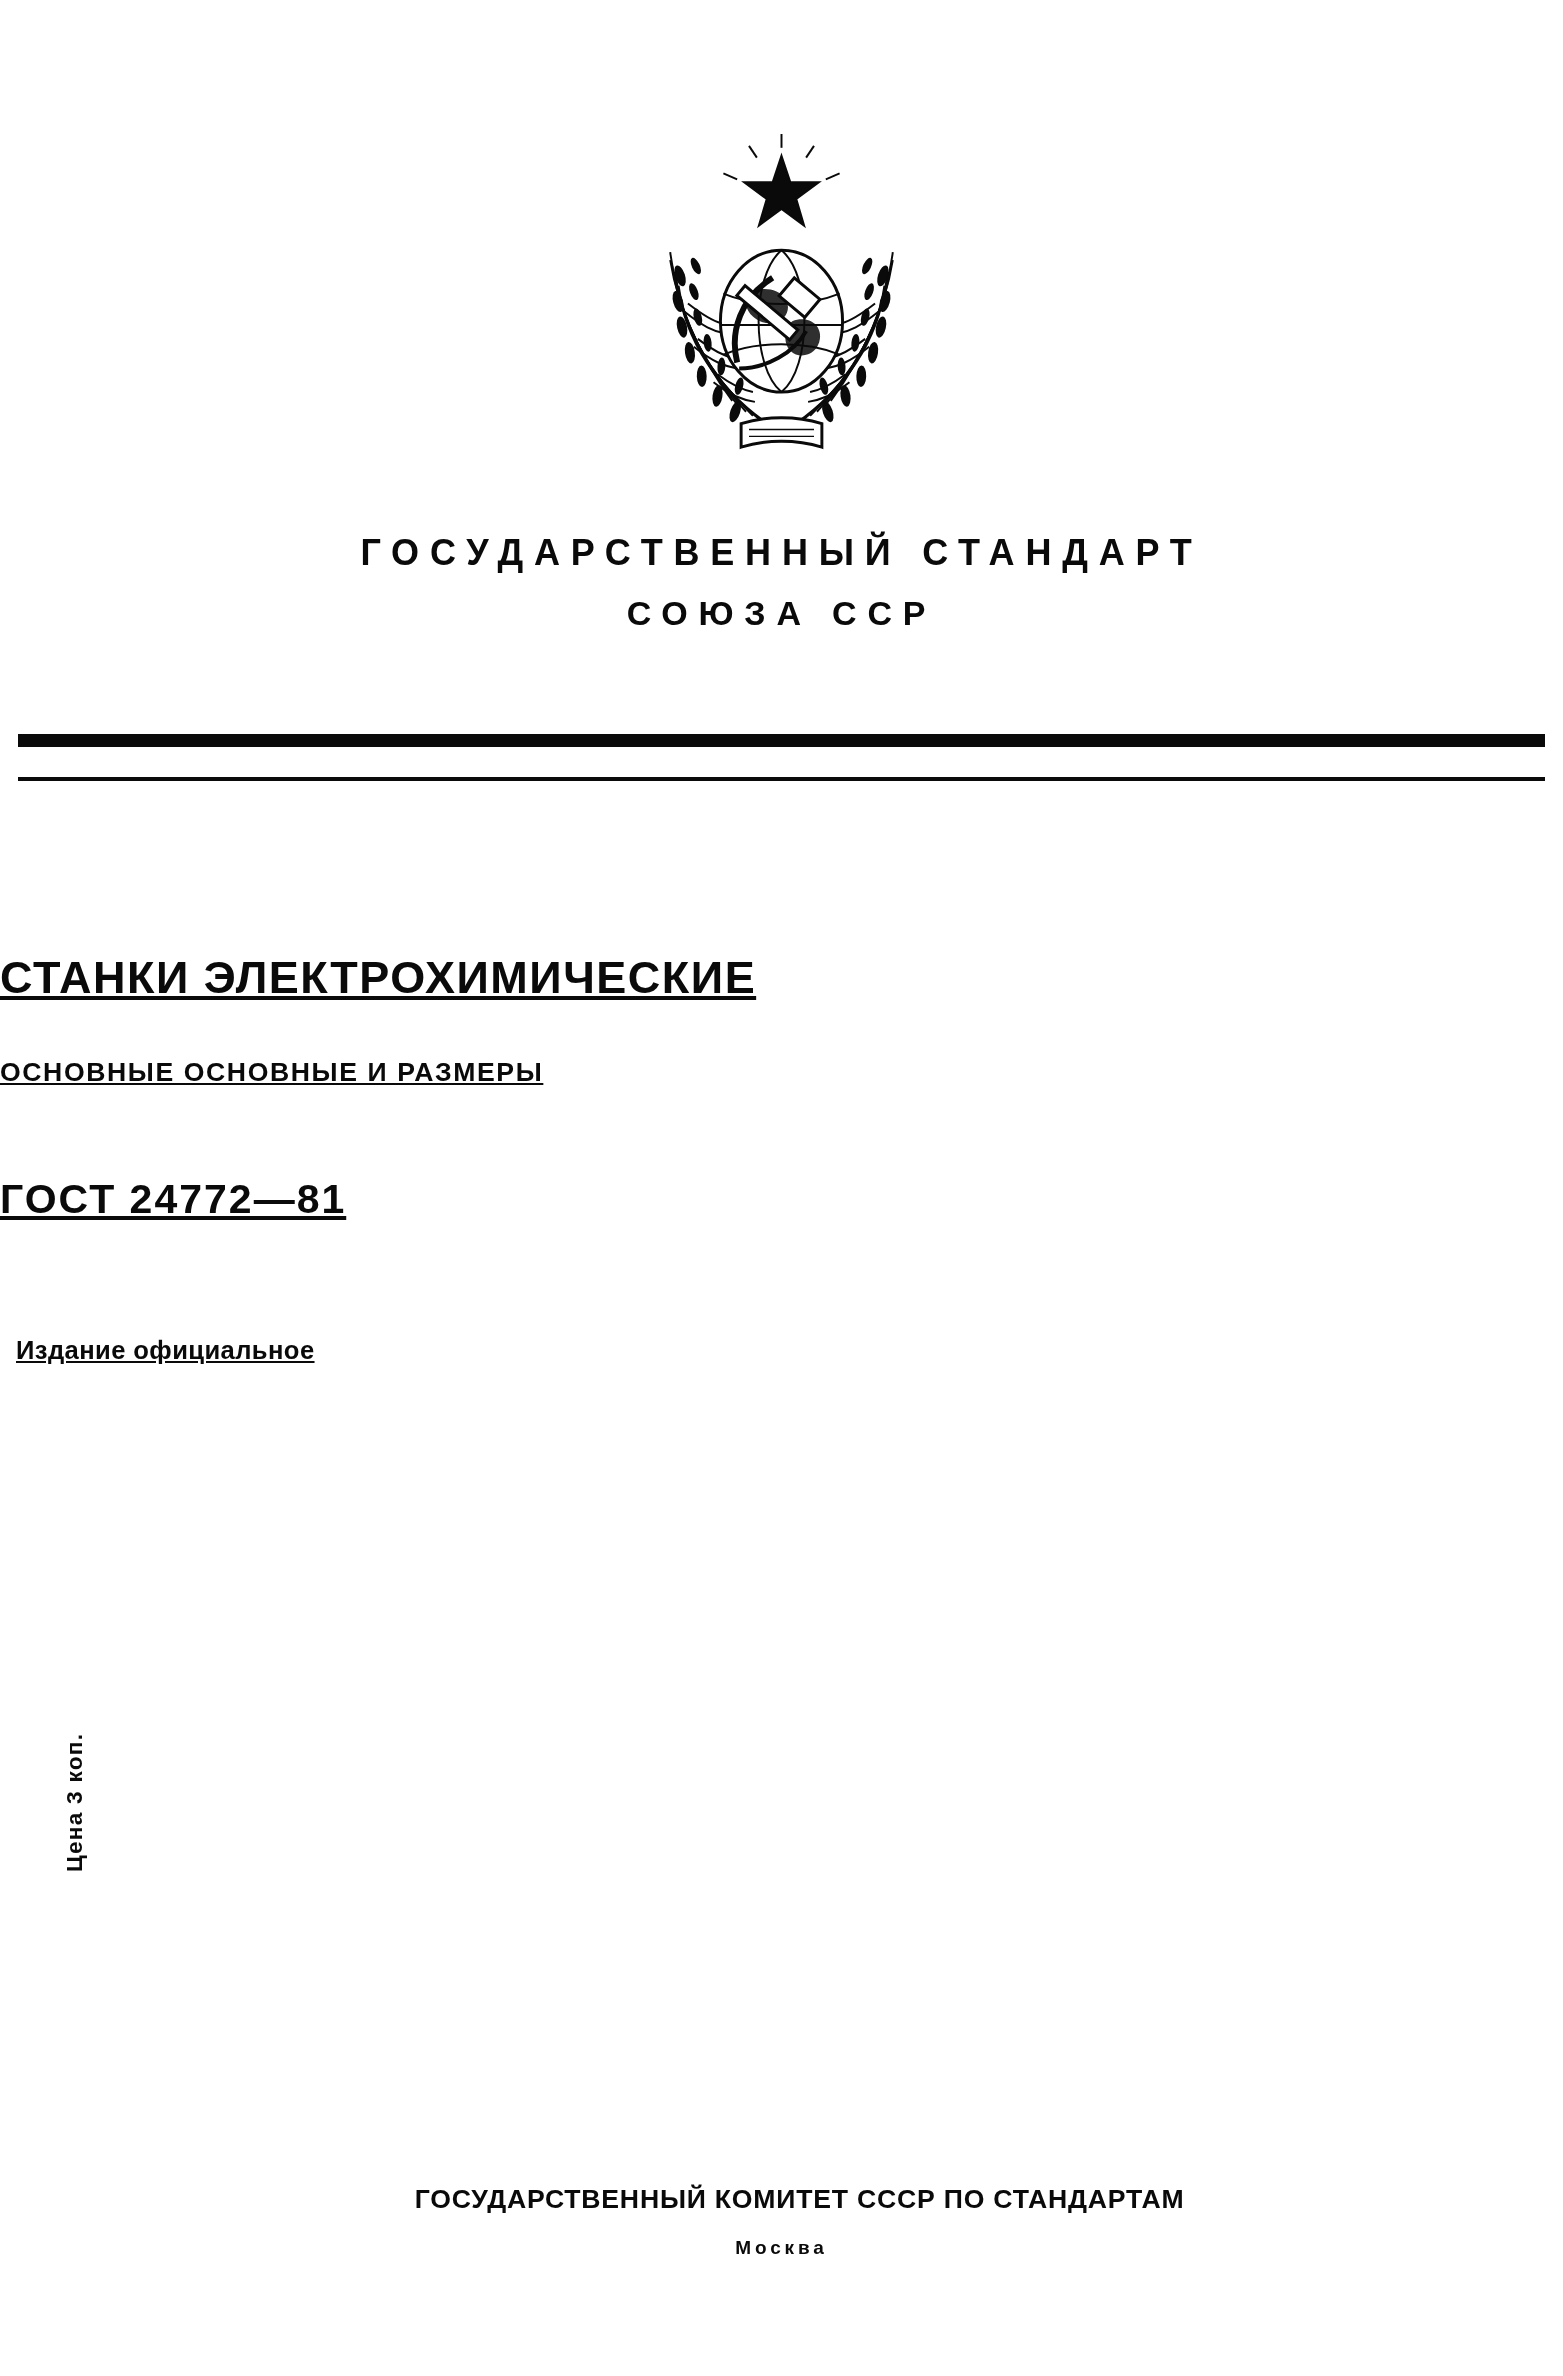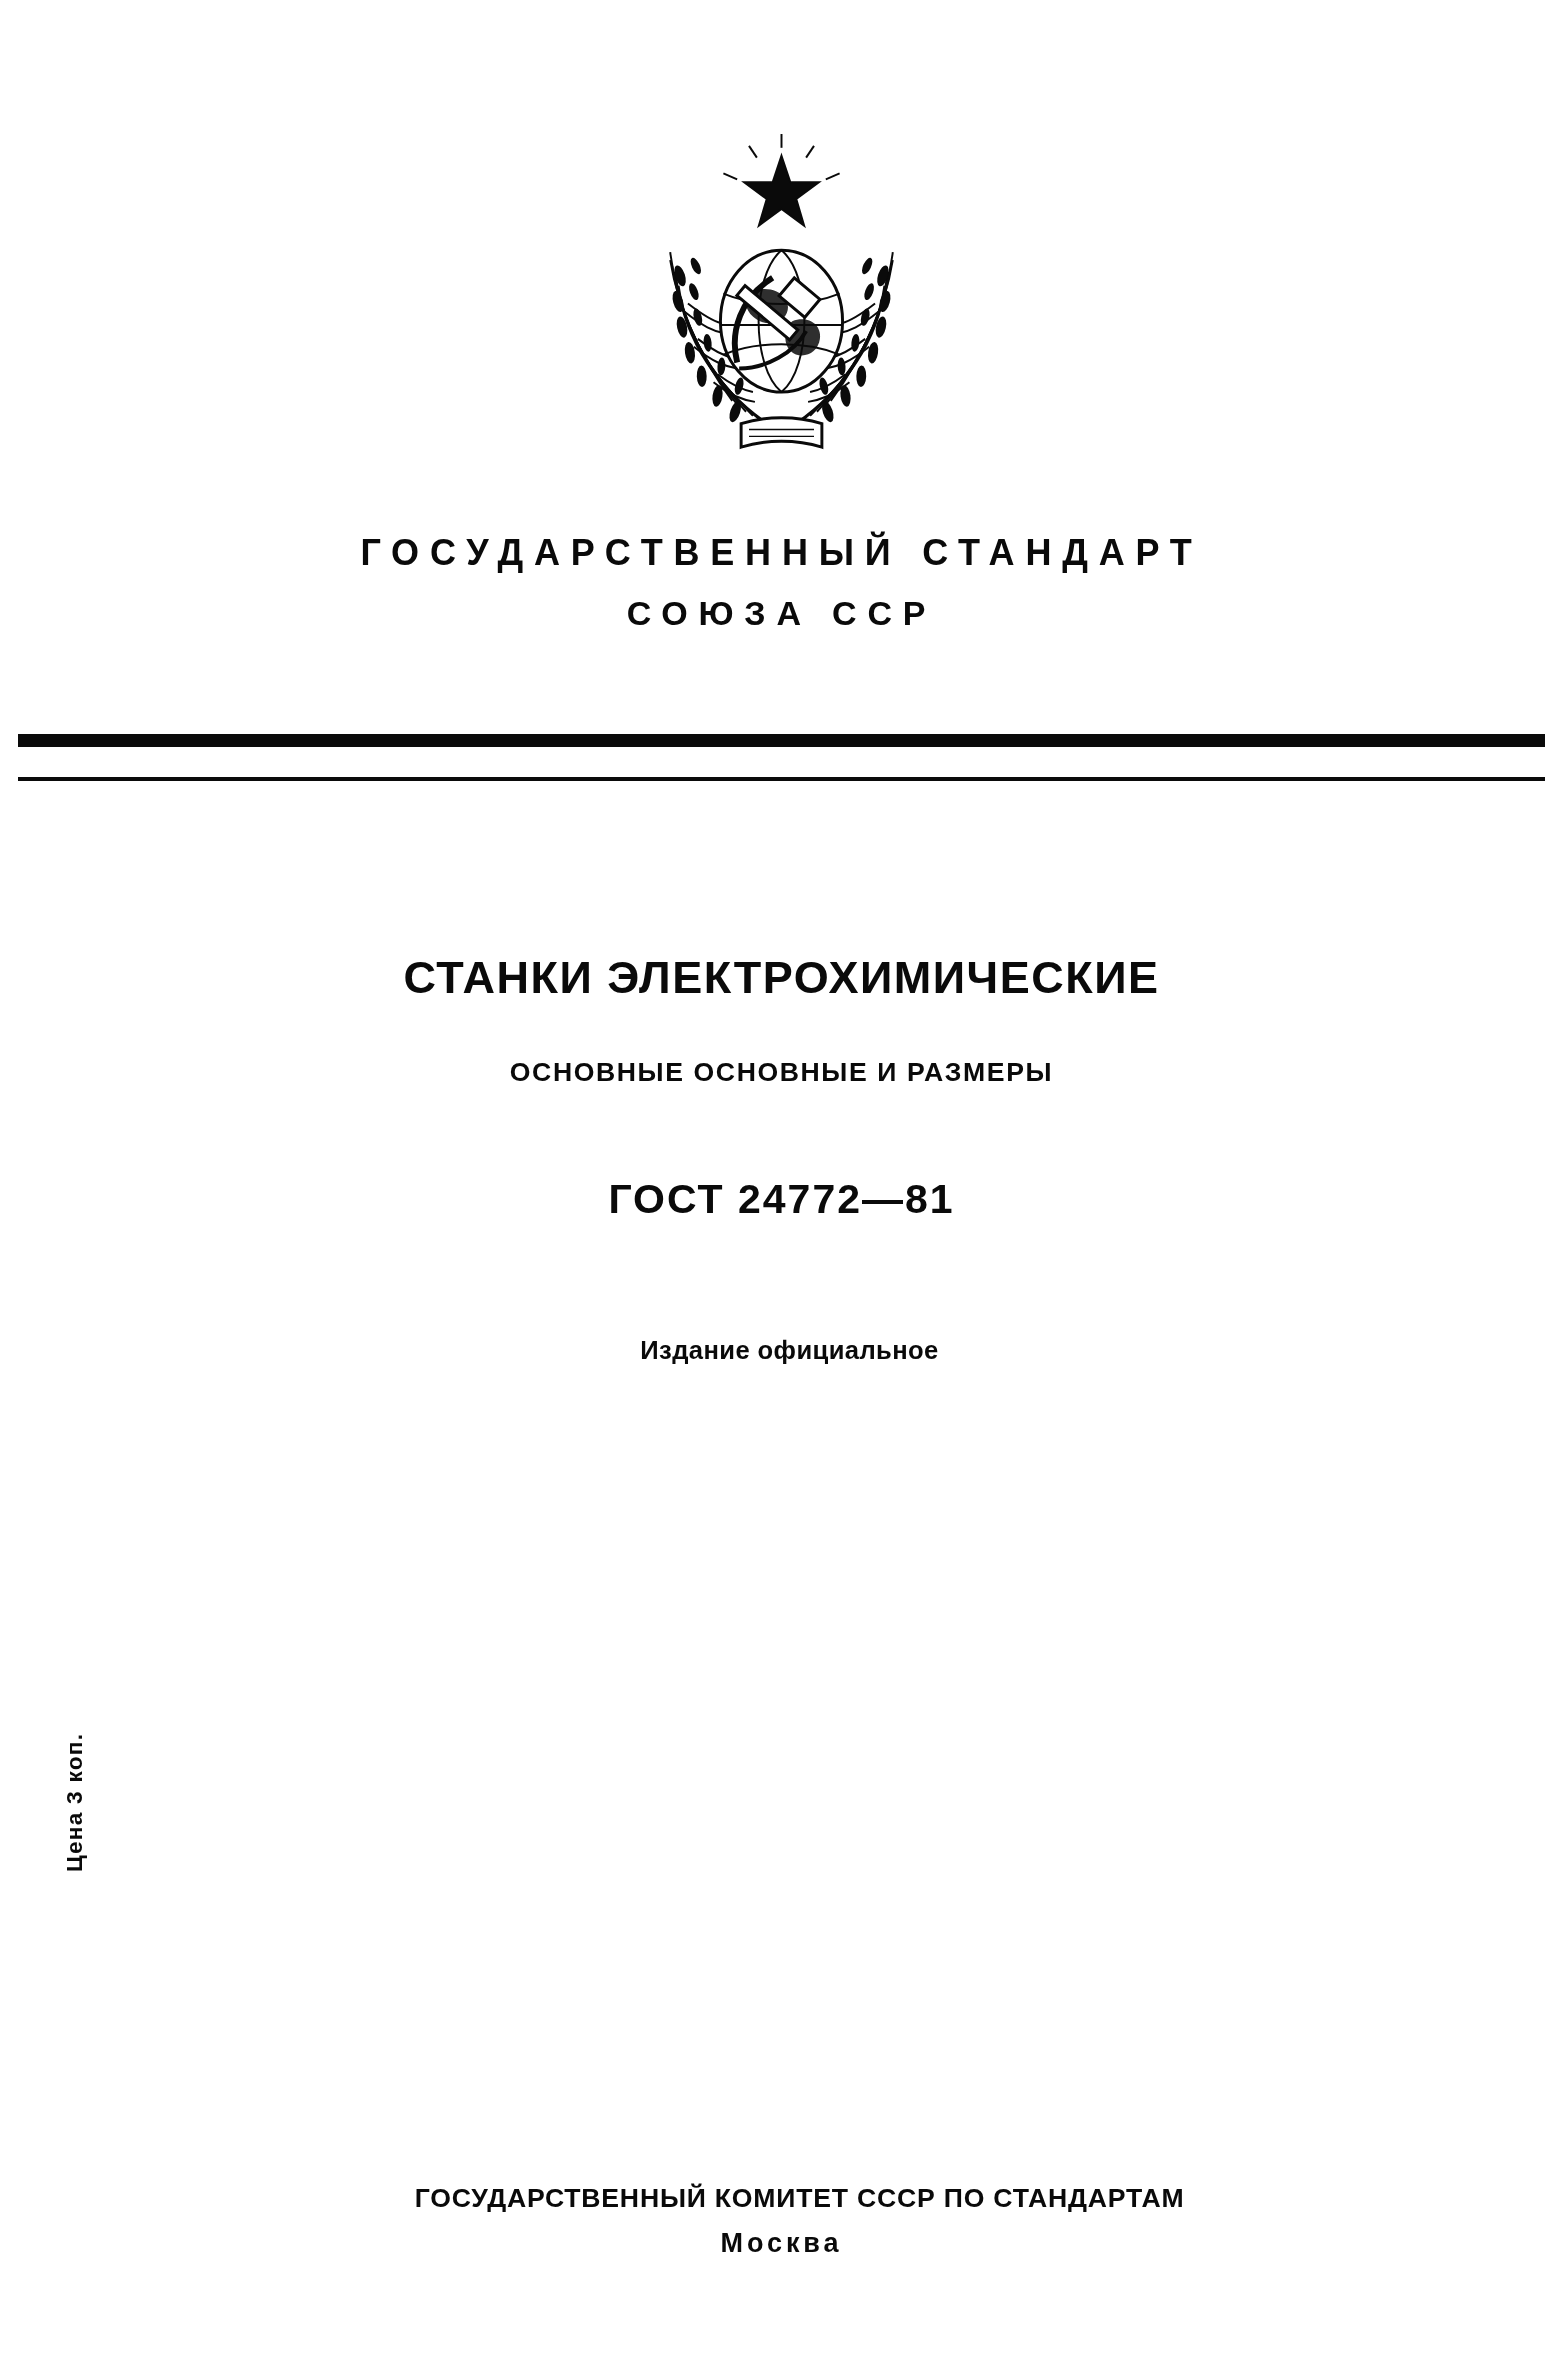--- a/index.html
+++ b/index.html
@@ -77,21 +77,22 @@
     height: 3.9px;
     background: #0a0a0a;
   }
 
   
   .title-block {
     position: absolute;
     top: 946px;
     left: 0;
     width: 100%;
-    text-align: center;
+    text-align: left;
+    text-decoration: underline;
   }
   .doc-title {
     font-size: 45px;
     font-weight: bold;
     letter-spacing: 1.5px;
     line-height: 1.42;
   }
   .doc-subtitle {
     margin-top: 47px;
     font-size: 26.6px;
@@ -133,22 +134,22 @@
     width: 100%;
     text-align: center;
   }
   .footer .committee {
     font-size: 26.6px;
     font-weight: bold;
     letter-spacing: 0.8px;
     padding-left: 36px;
   }
   .footer .city {
-    margin-top: 14px;
-    font-size: 27px;
+    margin-top: 22px;
+    font-size: 19px;
     font-weight: bold;
     letter-spacing: 3.9px;
   }
 </style>
 </head>
 <body>
 
 <div class="page">
 
   <div class="emblem-wrap">

